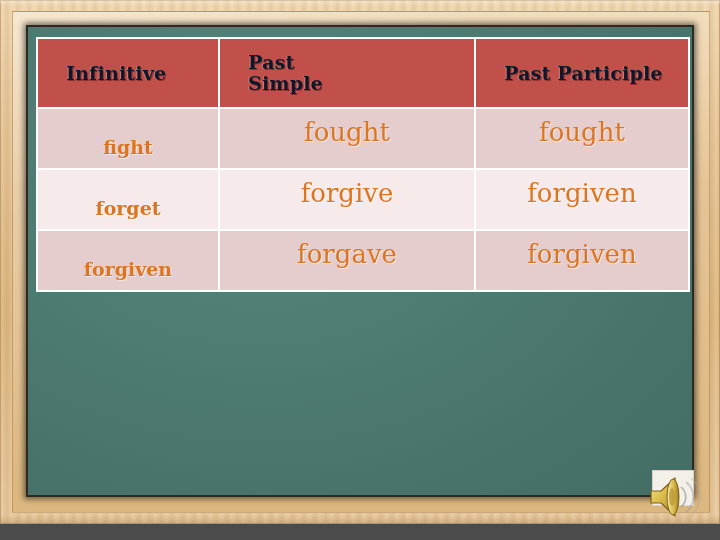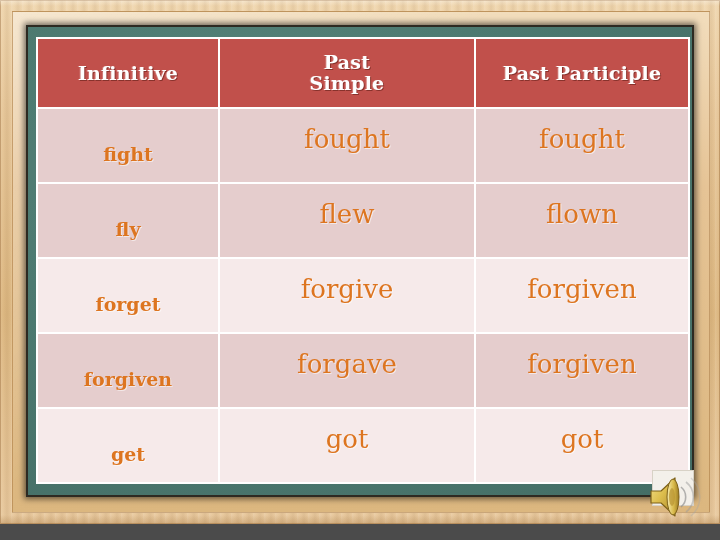--- a/index.html
+++ b/index.html
@@ -123,34 +123,35 @@
   }
 
   .col-inf   { width: 184px; }
   .col-past  { width: 256px; }
   .col-pp    { width: 214px; }
 
   
   .verb-table thead th {
     height: 68px;
     background: #c1504b;
-    color: #ffffff;
+    color: #0f172a;
     font-family: "DejaVu Serif", serif;
     font-weight: bold;
     font-size: 19px;
     line-height: 1.08;
     letter-spacing: 0.2px;
-    text-align: center;
+    text-align: left;
     text-shadow:
       1px 1px 0 rgba(90,25,20,0.55),
       -1px 0 0 rgba(255,255,255,0.25);
-  }
-
-  
-  .verb-table tbody tr { height: 75px; }
+    padding-left: 28px;
+  }
+
+  
+  .verb-table tbody tr { height: 61px; }
   .row-dark  td { background: #e5cdcd; }
   .row-light td { background: #f6eaea; }
 
   .cell {
     display: block;
     text-align: center;
     color: #dd7520;
     font-family: "DejaVu Serif", serif;
     text-shadow: 1px 1px 0 rgba(255,255,255,0.55);
   }
@@ -229,31 +230,20 @@
         </td>
         <td class="c-past">
           <span class="cell">fought</span>
         </td>
         <td class="c-pp">
           <span class="cell">fought</span>
         </td>
       </tr>
 
 
-      <tr class="row-dark">
-        <td class="c-inf">
-          <span class="cell">fly</span>
-        </td>
-        <td class="c-past">
-          <span class="cell">flew</span>
-        </td>
-        <td class="c-pp">
-          <span class="cell">flown</span>
-        </td>
-      </tr>
 
       <tr class="row-light">
         <td class="c-inf">
           <span class="cell">forget</span>
         </td>
         <td class="c-past">
           <span class="cell">forgive</span>
         </td>
         <td class="c-pp">
           <span class="cell">forgiven</span>
@@ -265,31 +255,20 @@
           <span class="cell">forgiven</span>
         </td>
         <td class="c-past">
           <span class="cell">forgave</span>
         </td>
         <td class="c-pp">
           <span class="cell">forgiven</span>
         </td>
       </tr>
 
-      <tr class="row-light">
-        <td class="c-inf">
-          <span class="cell">get</span>
-        </td>
-        <td class="c-past">
-          <span class="cell">got</span>
-        </td>
-        <td class="c-pp">
-          <span class="cell">got</span>
-        </td>
-      </tr>
 
     </tbody>
   </table>
 
   <div class="icon-paper"></div>
 
   <div class="sound-icon">
     <svg width="54" height="46" viewBox="0 0 54 46" xmlns="http://www.w3.org/2000/svg">
       <defs>
         <linearGradient id="spkGrad" x1="0" y1="0" x2="1" y2="1">

